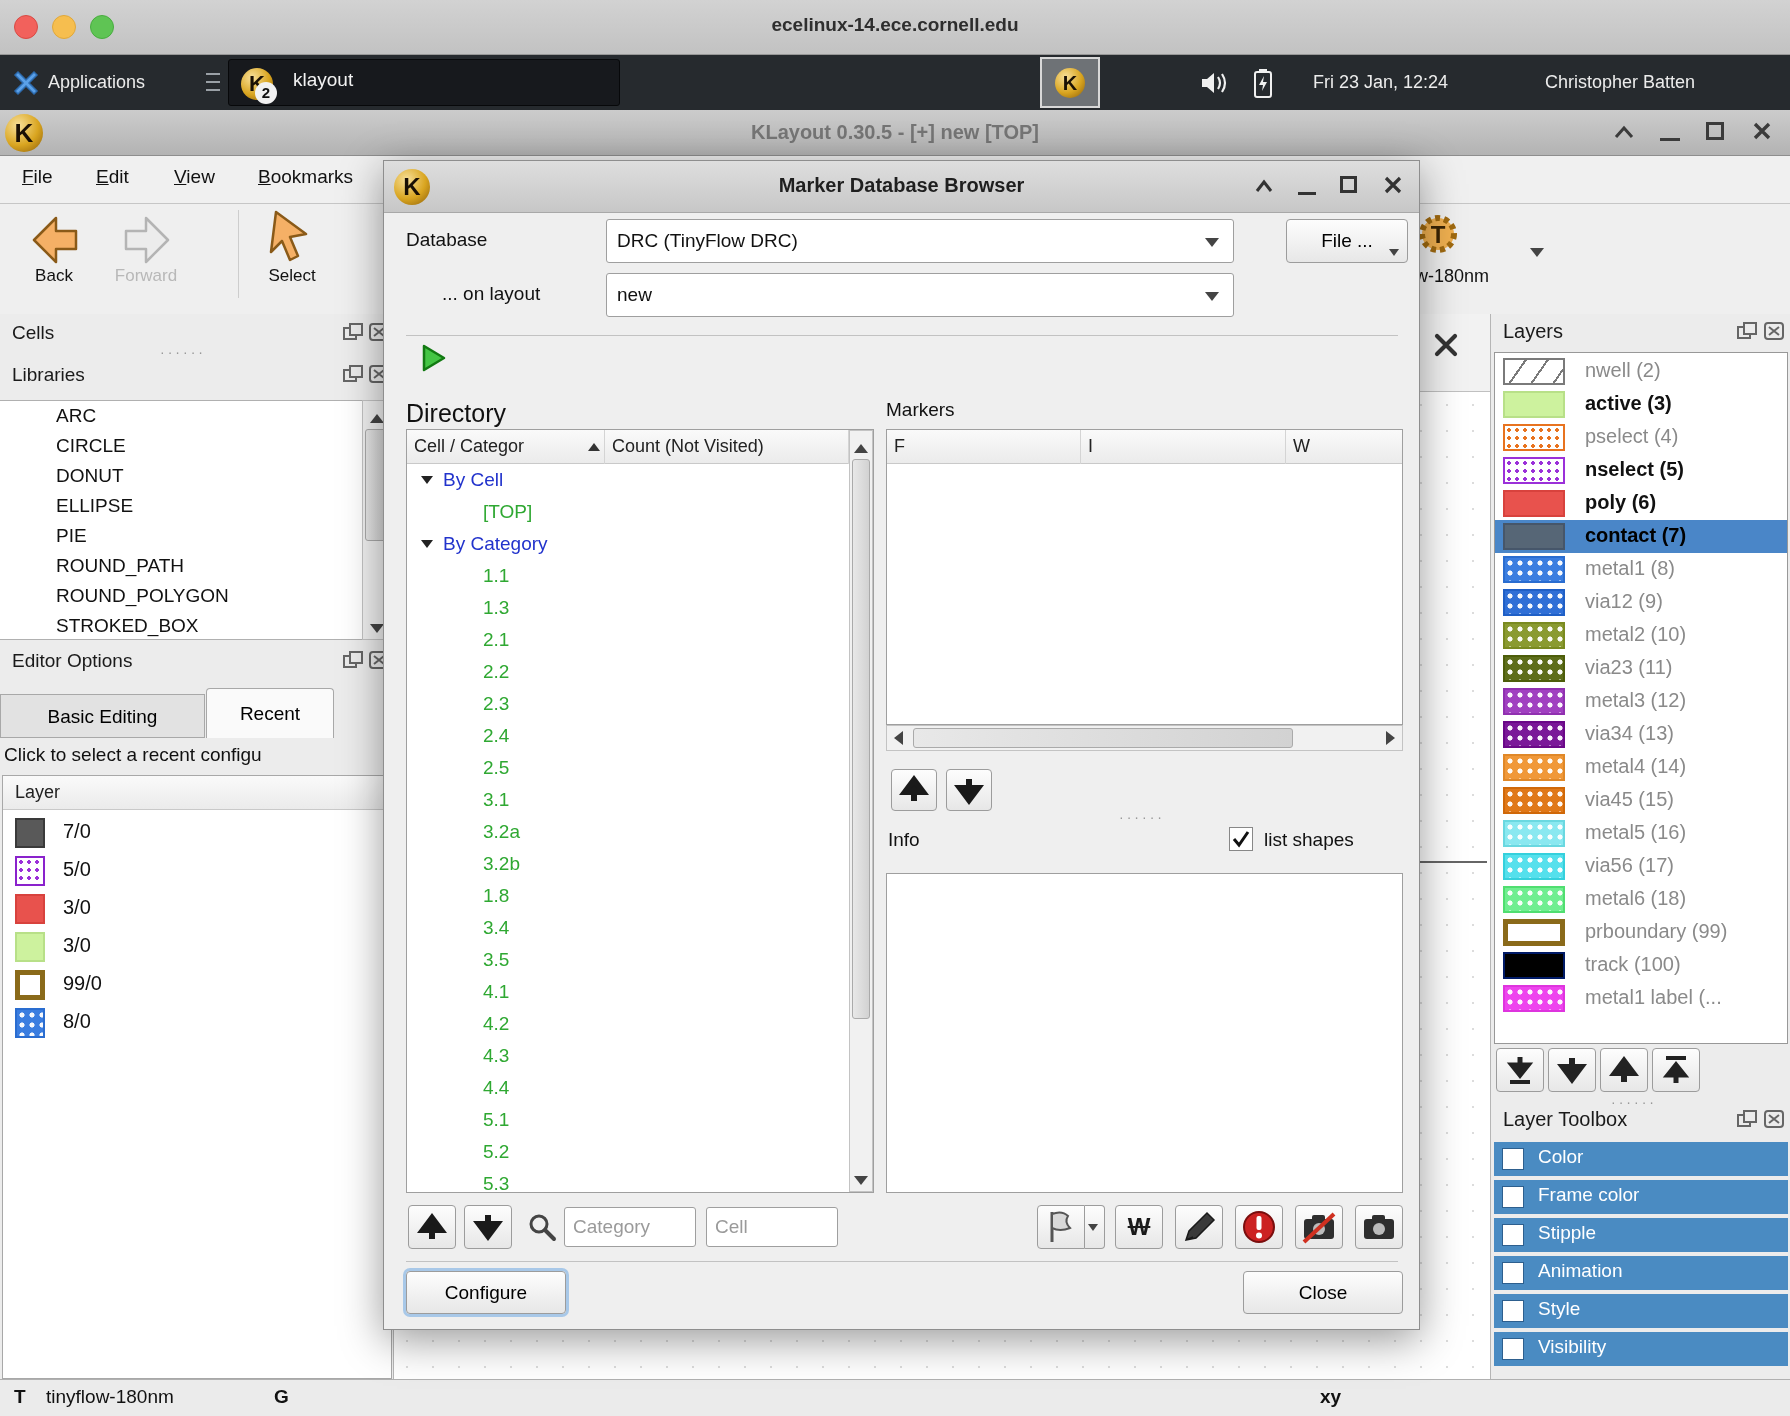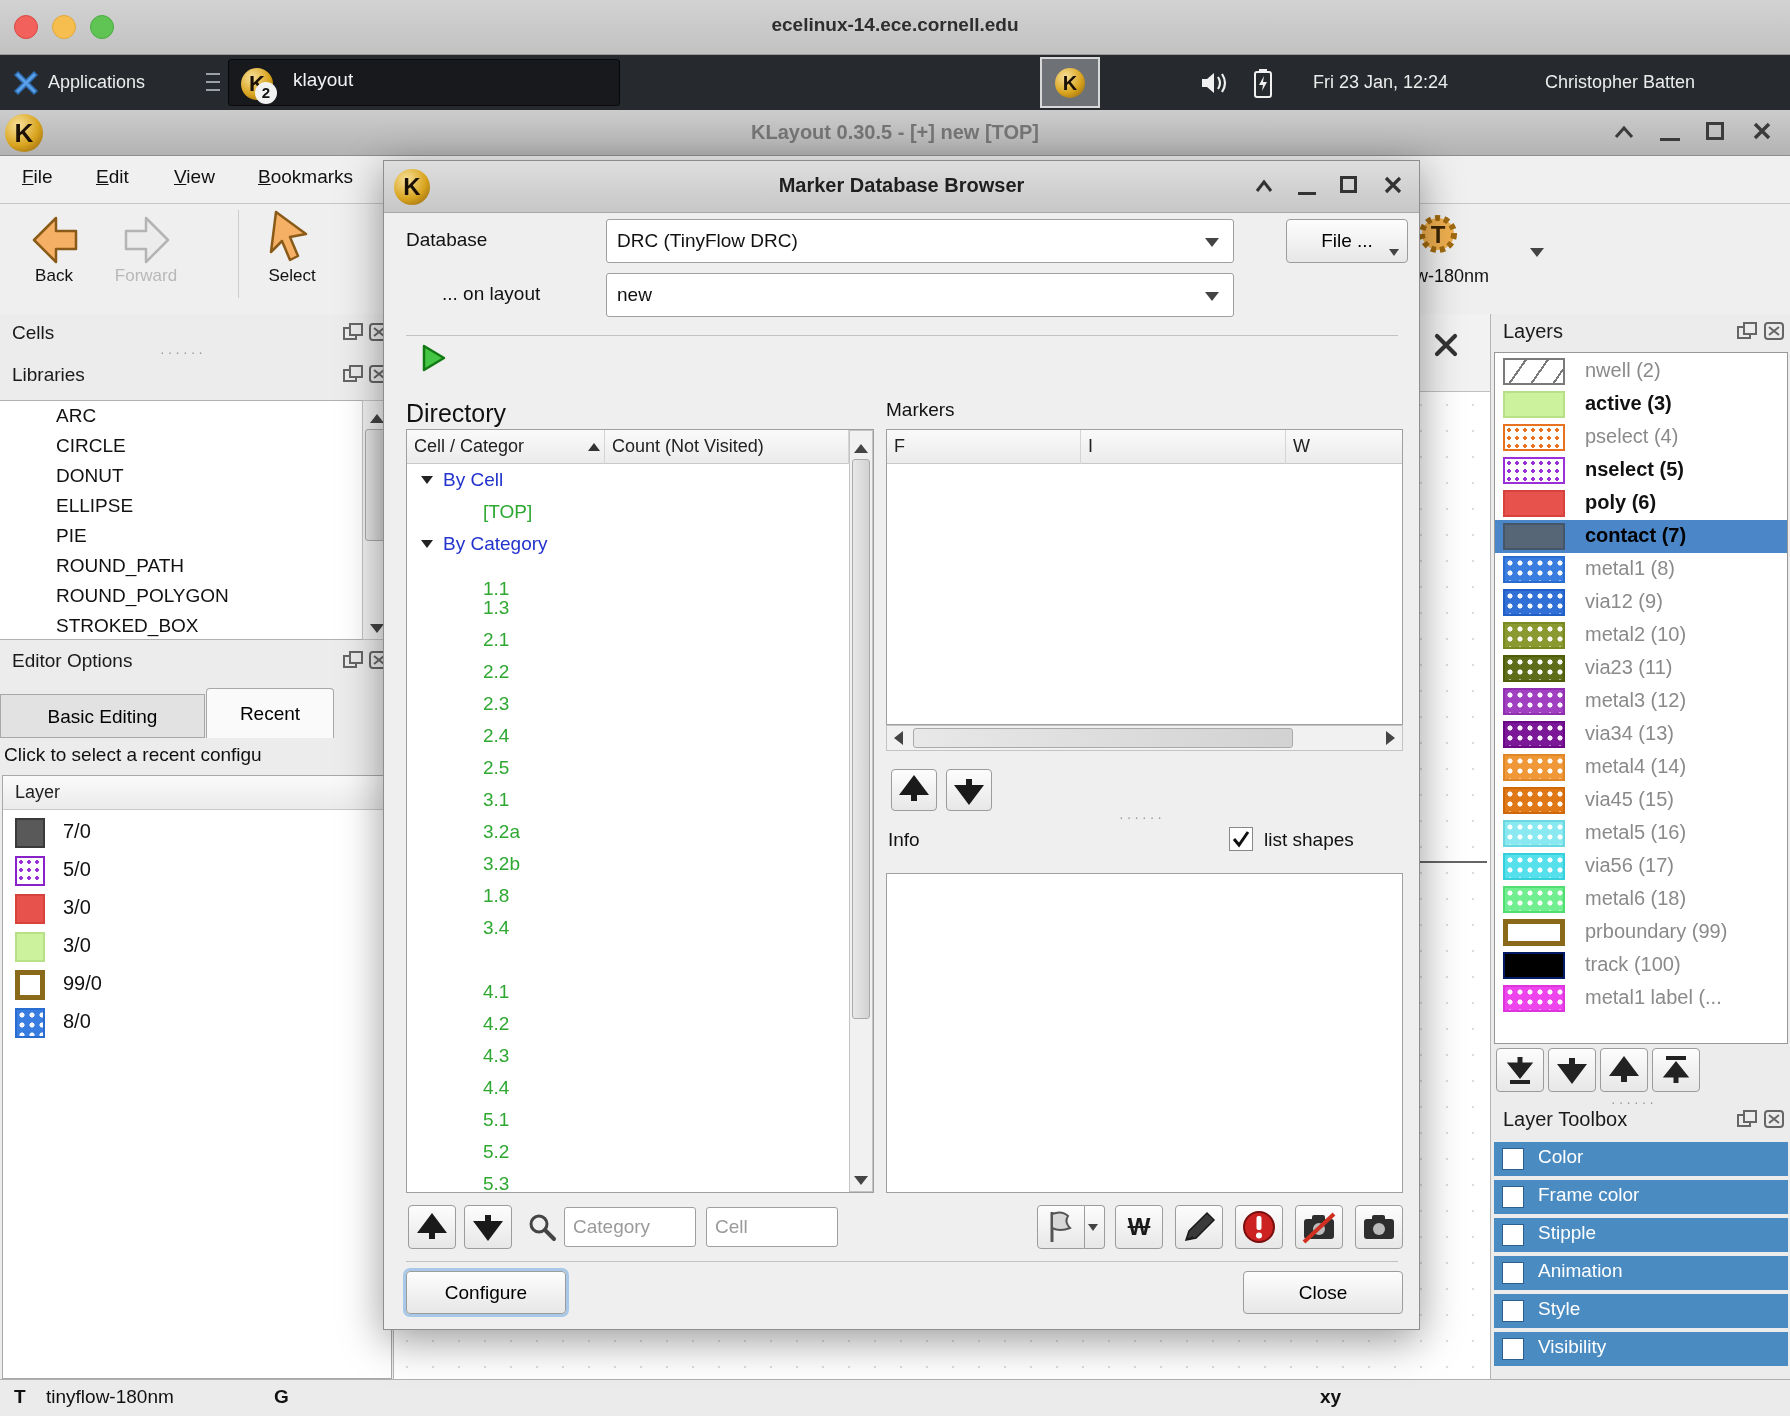--- a/index.html
+++ b/index.html
@@ -456,32 +456,33 @@
         <span class="hdr-cell" style="left:0; width:198px;">
           <span>Cell / Categor</span>
           <span class="tri tri-up abs" style="right:4px; top:13px; border-bottom-color:#333; border-left-width:6px; border-right-width:6px; border-bottom-width:8px;"></span>
         </span>
         <span class="hdr-cell" style="left:198px; width:244px;"><span>Count (Not Visited)</span></span>
       </div>
       <div class="abs" id="dir-tree" style="left:0; top:34px; width:442px; height:728px; overflow:hidden;">
           <div class="tree-row tree-grp" style="top: 0px;"><span class="tri tri-dn" style="margin: 0px 10px 2px 14px; border-top-color: rgb(34, 34, 34); border-left-width: 6px; border-right-width: 6px; border-top-width: 8px;"></span><span>By Cell</span></div>
           <div class="tree-row tree-leaf" style="top: 32px; padding-left: 76px;"><span>[TOP]</span></div>
           <div class="tree-row tree-grp" style="top: 64px;"><span class="tri tri-dn" style="margin: 0px 10px 2px 14px; border-top-color: rgb(34, 34, 34); border-left-width: 6px; border-right-width: 6px; border-top-width: 8px;"></span><span>By Category</span></div>
-          <div class="tree-row tree-leaf" style="top: 96px; padding-left: 76px; margin-top: 13px;"><span>1.1</span></div>
+          <div class="tree-row tree-leaf" style="top: 96px; padding-left: 76px;"><span>1.1</span></div>
           <div class="tree-row tree-leaf" style="top: 128px; padding-left: 76px;"><span>1.3</span></div>
           <div class="tree-row tree-leaf" style="top: 160px; padding-left: 76px;"><span>2.1</span></div>
           <div class="tree-row tree-leaf" style="top: 192px; padding-left: 76px;"><span>2.2</span></div>
           <div class="tree-row tree-leaf" style="top: 224px; padding-left: 76px;"><span>2.3</span></div>
           <div class="tree-row tree-leaf" style="top: 256px; padding-left: 76px;"><span>2.4</span></div>
           <div class="tree-row tree-leaf" style="top: 288px; padding-left: 76px;"><span>2.5</span></div>
           <div class="tree-row tree-leaf" style="top: 320px; padding-left: 76px;"><span>3.1</span></div>
           <div class="tree-row tree-leaf" style="top: 352px; padding-left: 76px;"><span>3.2a</span></div>
           <div class="tree-row tree-leaf" style="top: 384px; padding-left: 76px;"><span>3.2b</span></div>
           <div class="tree-row tree-leaf" style="top: 416px; padding-left: 76px;"><span>1.8</span></div>
           <div class="tree-row tree-leaf" style="top: 448px; padding-left: 76px;"><span>3.4</span></div>
+          <div class="tree-row tree-leaf" style="top: 480px; padding-left: 76px;"><span>3.5</span></div>
           <div class="tree-row tree-leaf" style="top: 512px; padding-left: 76px;"><span>4.1</span></div>
           <div class="tree-row tree-leaf" style="top: 544px; padding-left: 76px;"><span>4.2</span></div>
           <div class="tree-row tree-leaf" style="top: 576px; padding-left: 76px;"><span>4.3</span></div>
           <div class="tree-row tree-leaf" style="top: 608px; padding-left: 76px;"><span>4.4</span></div>
           <div class="tree-row tree-leaf" style="top: 640px; padding-left: 76px;"><span>5.1</span></div>
           <div class="tree-row tree-leaf" style="top: 672px; padding-left: 76px;"><span>5.2</span></div>
           <div class="tree-row tree-leaf" style="top: 704px; padding-left: 76px;"><span>5.3</span></div>
         </div>
       <div class="abs scrollbar" style="left:442px; top:0; width:24px; height:762px;">
         <div class="abs" style="left:4px; top:8px;"><span class="tri tri-up"></span></div>

